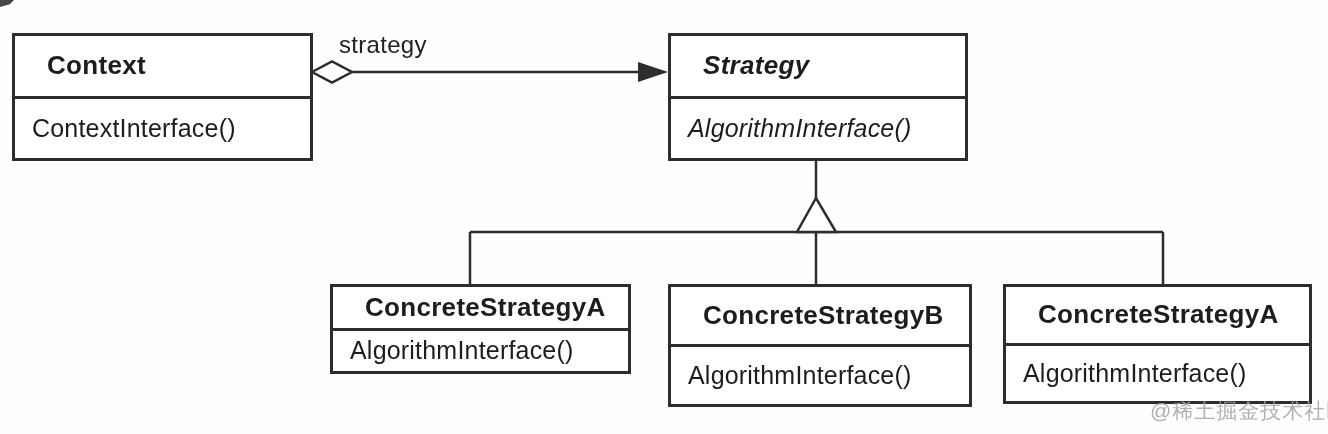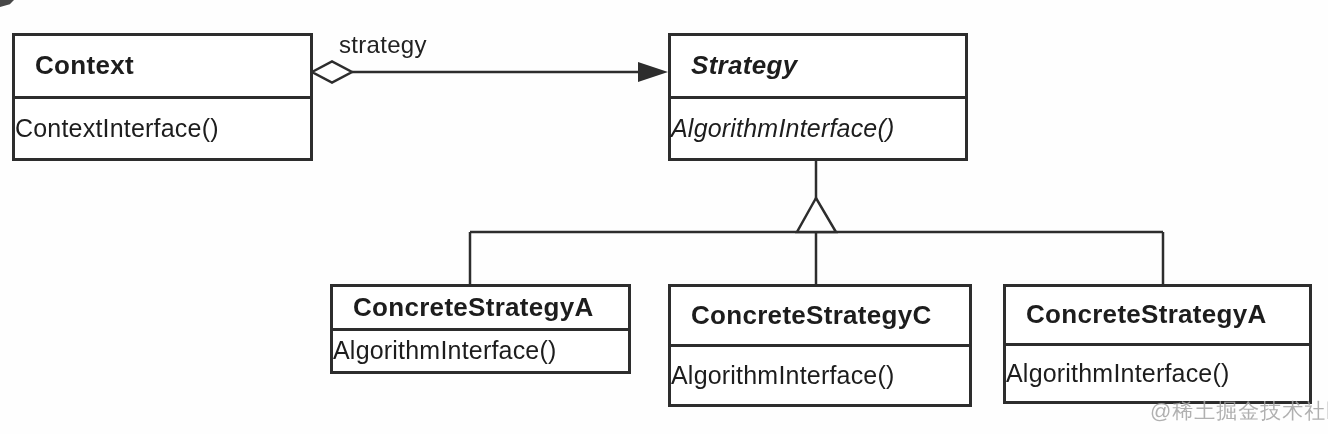--- a/index.html
+++ b/index.html
@@ -28,31 +28,32 @@
     background: #ffffff;
     border: 3px solid #2d2d2d;
     box-sizing: border-box;
     display: flex;
     flex-direction: column;
   }
   .uml-class .title-row {
     flex: 1 1 50%;
     display: flex;
     align-items: center;
-    padding-left: 20px;
+    padding-left: 32px;
     font-size: 26px;
     font-weight: bold;
     border-bottom: 3px solid #2d2d2d;
     letter-spacing: 0.3px;
     white-space: nowrap;
   }
   .uml-class .method-row {
     flex: 1 1 50%;
     display: flex;
     align-items: center;
+    padding-left: 17px;
     font-size: 25px;
     letter-spacing: 0.2px;
     white-space: nowrap;
   }
   .uml-class.abstract .title-row,
   .uml-class.abstract .method-row {
     font-style: italic;
   }
   #box-context  { left: 12px;   top: 33px;  width: 301px; height: 128px; }
   #box-strategy { left: 668px;  top: 33px;  width: 300px; height: 128px; }
@@ -124,21 +125,21 @@
     <div class="title-row">Strategy</div>
     <div class="method-row">AlgorithmInterface()</div>
   </div>
 
   <div class="uml-class" id="box-concrete-a">
     <div class="title-row">ConcreteStrategyA</div>
     <div class="method-row">AlgorithmInterface()</div>
   </div>
 
   <div class="uml-class" id="box-concrete-b">
-    <div class="title-row">ConcreteStrategyC</div>
+    <div class="title-row">ConcreteStrategyB</div>
     <div class="method-row">AlgorithmInterface()</div>
   </div>
 
   <div class="uml-class" id="box-concrete-c">
     <div class="title-row">ConcreteStrategyA</div>
     <div class="method-row">AlgorithmInterface()</div>
   </div>
 
   <div class="watermark">@稀土掘金技术社区</div>
 

